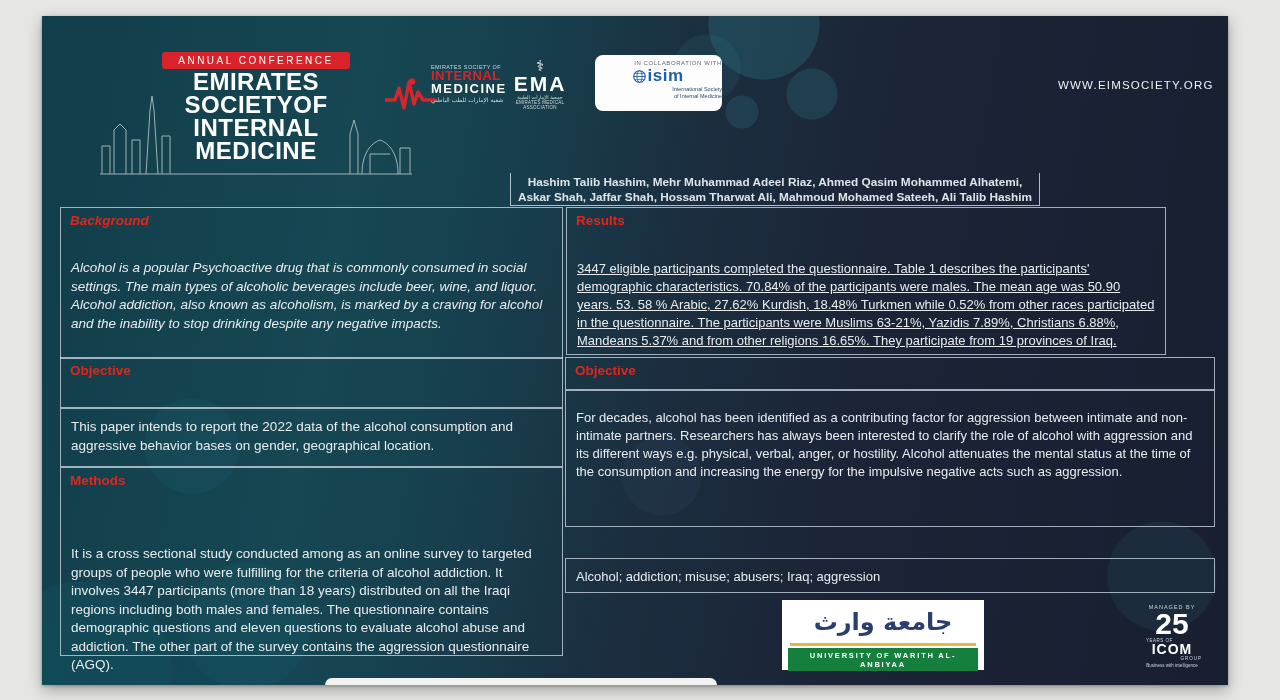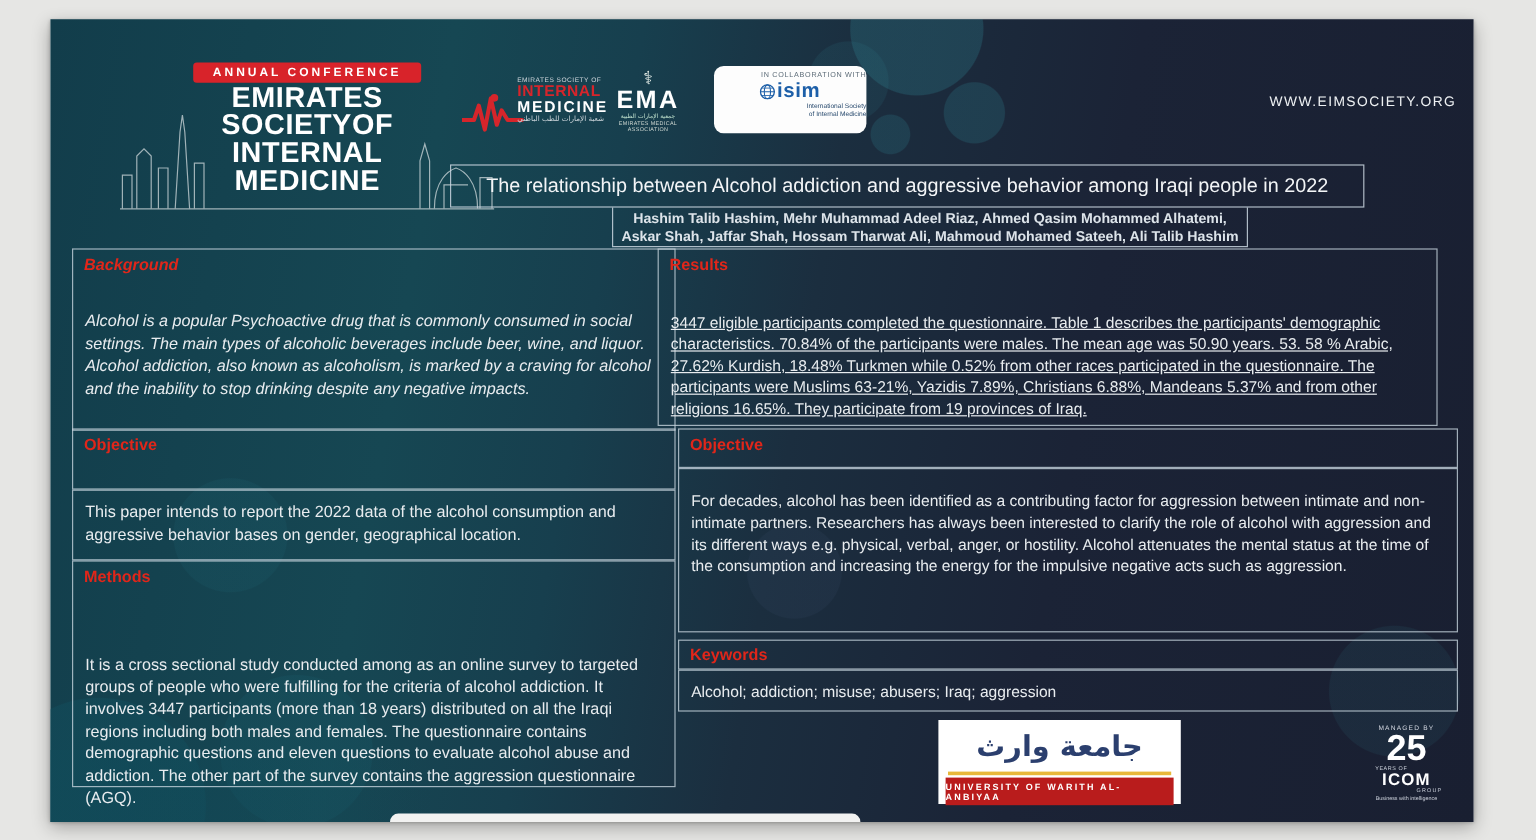--- a/index.html
+++ b/index.html
@@ -20,21 +20,21 @@
       radial-gradient(circle 55px at 1120px 560px,rgba(45,110,125,0.14) 0 54px, transparent 55px),
       linear-gradient(100deg, #123d4b 0%, #164753 26%, #173f4e 38%, #1b2e3f 52%, #1b2336 70%, #191f31 100%);
     box-shadow: 0 5px 14px rgba(0,0,0,0.30), 0 1px 3px rgba(0,0,0,0.25);
   }
   .poster-deco-wedge { position:absolute; left:0; bottom:0; width:420px; height:60px;
     background:linear-gradient(80deg, rgba(16,75,90,0.55) 0%, rgba(16,75,90,0.25) 45%, transparent 75%); }
 
   
   .conf-logo { position:absolute; left:84px; top:34px; width:260px; height:120px; text-align:center; }
   .skyline { position:absolute; left:-26px; top:40px; opacity:0.75; }
-  .conf-badge { display:inline-block; background:#d8232a; color:#fff; font-size:10px; font-weight:bold;
+  .conf-badge { display:inline-block; background:#d8232a; color:#fff; font-size:10px; font-weight:normal;
     letter-spacing:2.5px; padding:3px 16px; border-radius:3px; position:relative; }
   .conf-lines { position:relative; color:#fff; font-weight:800; font-size:24px; line-height:21px;
     letter-spacing:0.5px; margin-top:2px; }
 
   .esim-logo { position:absolute; left:343px; top:48px; width:122px; height:56px; display:flex; }
   .esim-wave { margin-top:14px; }
   .esim-text { margin-left:-6px; }
   .esim-t1 { font-size:5.5px; color:#cdd5db; letter-spacing:0.4px; }
   .esim-t2 { font-size:13px; font-weight:800; color:#d6252b; line-height:12px; letter-spacing:0.5px; }
   .esim-t3 { font-size:13px; font-weight:600; color:#fff; line-height:13px; letter-spacing:1.5px; }
@@ -78,37 +78,37 @@
   .rcol .sec-body { font-size:13px; line-height:18px; }
 
   #box-background   { left:18px;  top:191px; width:503px; height:152px;font-style:italic; }
   #box-background .sec-body { margin-top:31px; }
   #box-objective-h  { left:18px;  top:341px; width:503px; height:51px; }
   #box-objective-b  { left:18px;  top:392px; width:503px; height:59px; }
   #box-objective-b .sec-body { padding-top:9px; }
   #box-methods      { left:18px;  top:451px; width:503px; height:189px; }
   #box-methods .sec-body { margin-top:57px; }
 
-  #box-results      { left:506px; top:191px; width:650px; height:148px; }
+  #box-results      { left:524px; top:191px; width:600px; height:148px; }
   #box-results .sec-body { margin-top:32px;text-decoration:underline; }
   #box-conclusion-h { left:523px; top:341px; width:650px; height:33px; }
   #box-conclusion-b { left:523px; top:374px; width:650px; height:137px; }
   #box-conclusion-b .sec-body { padding-top:18px; }
   #box-keywords-h   { left:523px; top:517px; width:650px; height:25px; }
   #box-keywords-h .sec-title { padding-top:4px; }
   #box-keywords-b   { left:523px; top:542px; width:650px; height:35px; }
   #box-keywords-b .sec-body { padding-top:9px; }
 
   
   .uni-logo { position:absolute; left:740px; top:584px; width:202px; height:70px; background:#fff; padding:4px 6px 3px; }
   .uni-arabic { text-align:center; font-family:"DejaVu Sans", sans-serif; font-weight:bold; color:#2b3f6e;
     font-size:24px; line-height:36px; height:38px; overflow:hidden; }
   .uni-goldline { height:3px; background:#e8b83a; margin:1px 2px 2px; }
-  .uni-namebar { background:#b91c1c; color:#fff; font-size:7.5px; font-weight:bold; letter-spacing:1.8px;
-    text-align:left; padding:3px 0 2px; }
+  .uni-namebar { background:#15803d; color:#fff; font-size:7.5px; font-weight:bold; letter-spacing:1.8px;
+    text-align:center; padding:3px 0 2px; }
 
   .icom-logo { position:absolute; left:1090px; top:588px; width:80px; text-align:center; color:#fff; }
   .icom-managed { font-size:5.5px; letter-spacing:1px; color:#cfd4de; }
   .icom-25 { font-size:30px; font-weight:800; line-height:28px; }
   .icom-yearsof { font-size:4.5px; letter-spacing:0.5px; color:#cfd4de; text-align:left; padding-left:14px; }
   .icom-name { font-size:14px; font-weight:800; letter-spacing:1px; line-height:13px; }
   .icom-group { font-size:4.5px; letter-spacing:1px; color:#cfd4de; text-align:right; padding-right:10px; }
   .icom-tag { font-size:4.5px; color:#cfd4de; margin-top:2px; }
 
   .bottom-sheet { position:absolute; left:283px; top:662px; width:392px; height:7px;
@@ -177,21 +177,20 @@
       </div>
       <div class="isim-full">
         <div>International Society</div>
         <div>of Internal Medicine</div>
       </div>
     </div>
 
 
     <div class="website">WWW.EIMSOCIETY.ORG</div>
 
-    <div class="title-box">The relationship between Alcohol addiction and aggressive behavior among Iraqi people in 2022</div>
     <div class="authors-box">Hashim Talib Hashim, Mehr Muhammad Adeel Riaz, Ahmed Qasim Mohammed Alhatemi, Askar Shah, Jaffar Shah, Hossam Tharwat Ali, Mahmoud Mohamed Sateeh, Ali Talib Hashim</div>
 
     <div class="sec" id="box-background">
       <div class="sec-title">Background</div>
       <div class="sec-body">Alcohol is a popular Psychoactive drug that is commonly consumed in social settings. The main types of alcoholic beverages include beer, wine, and liquor. Alcohol addiction, also known as alcoholism, is marked by a craving for alcohol and the inability to stop drinking despite any negative impacts.</div>
     </div>
     <div class="sec" id="box-objective-h">
       <div class="sec-title">Objective</div>
     </div>
     <div class="sec" id="box-objective-b">
@@ -204,23 +203,20 @@
 
     <div class="sec rcol" id="box-results">
       <div class="sec-title">Results</div>
       <div class="sec-body">3447 eligible participants completed the questionnaire. Table 1 describes the participants' demographic characteristics. 70.84% of the participants were males. The mean age was 50.90 years. 53. 58 % Arabic, 27.62% Kurdish, 18.48% Turkmen while 0.52% from other races participated in the questionnaire. The participants were Muslims 63-21%, Yazidis 7.89%, Christians 6.88%, Mandeans 5.37% and from other religions 16.65%. They participate from 19 provinces of Iraq.</div>
     </div>
     <div class="sec rcol" id="box-conclusion-h">
       <div class="sec-title">Objective</div>
     </div>
     <div class="sec rcol" id="box-conclusion-b">
       <div class="sec-body">For decades, alcohol has been identified as a contributing factor for aggression between intimate and non-intimate partners. Researchers has always been interested to clarify the role of alcohol with aggression and its different ways e.g. physical, verbal, anger, or hostility. Alcohol attenuates the mental status at the time of the consumption and increasing the energy for the impulsive negative acts such as aggression.</div>
-    </div>
-    <div class="sec rcol" id="box-keywords-h">
-      <div class="sec-title">Keywords</div>
     </div>
     <div class="sec rcol" id="box-keywords-b">
       <div class="sec-body">Alcohol; addiction; misuse; abusers; Iraq; aggression</div>
     </div>
 
     <div class="uni-logo">
       <div class="uni-arabic">جامعة وارث الأنبياء</div>
       <div class="uni-goldline"></div>
       <div class="uni-namebar">UNIVERSITY OF WARITH AL-ANBIYAA</div>
     </div>

